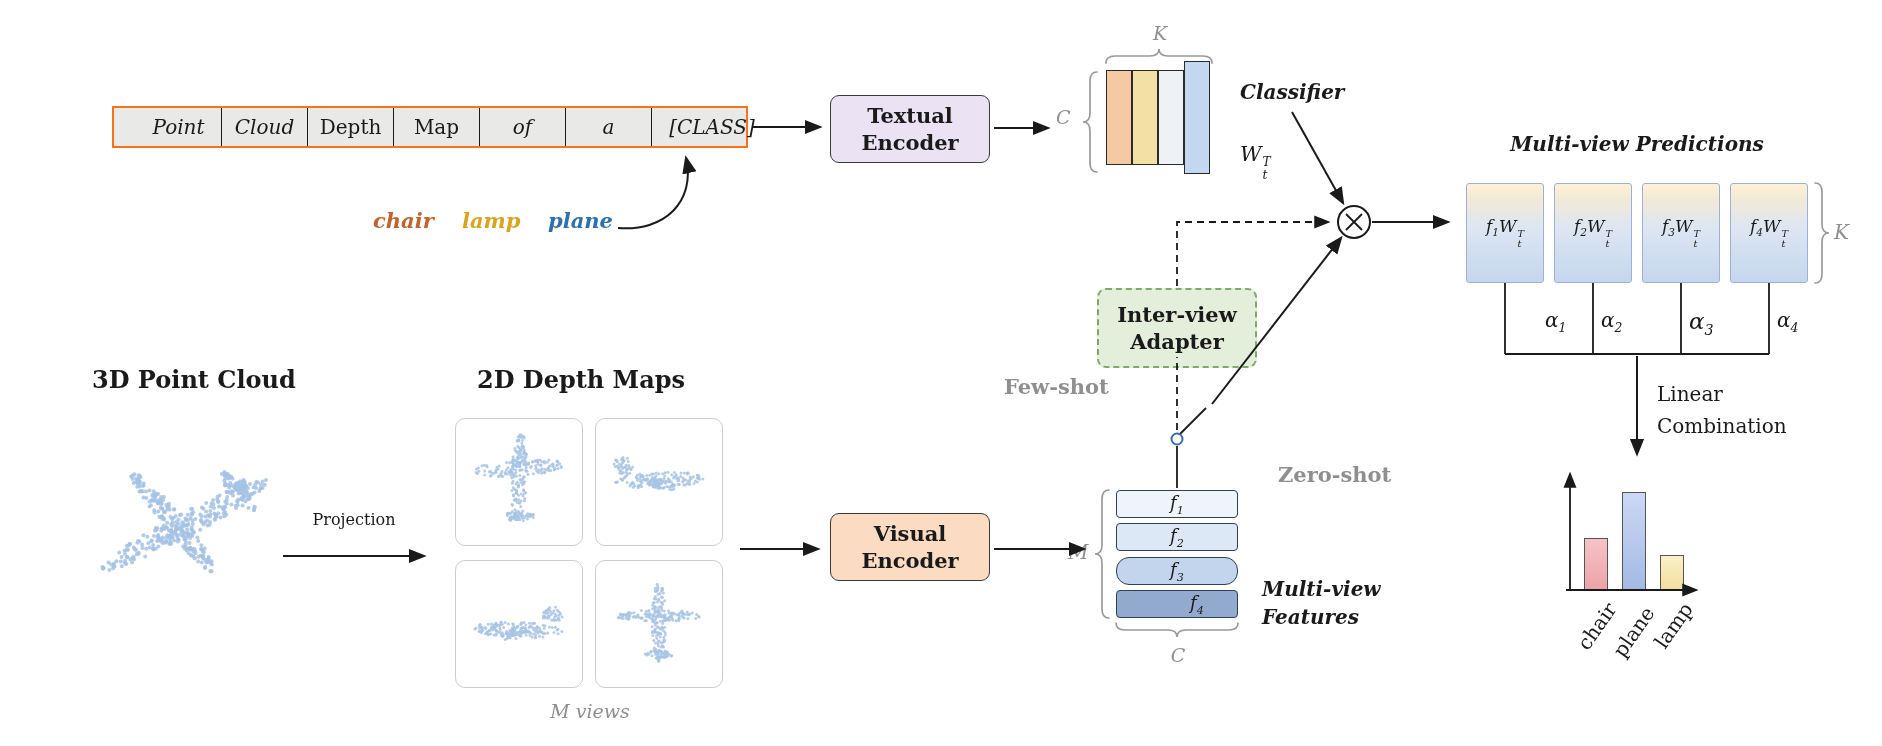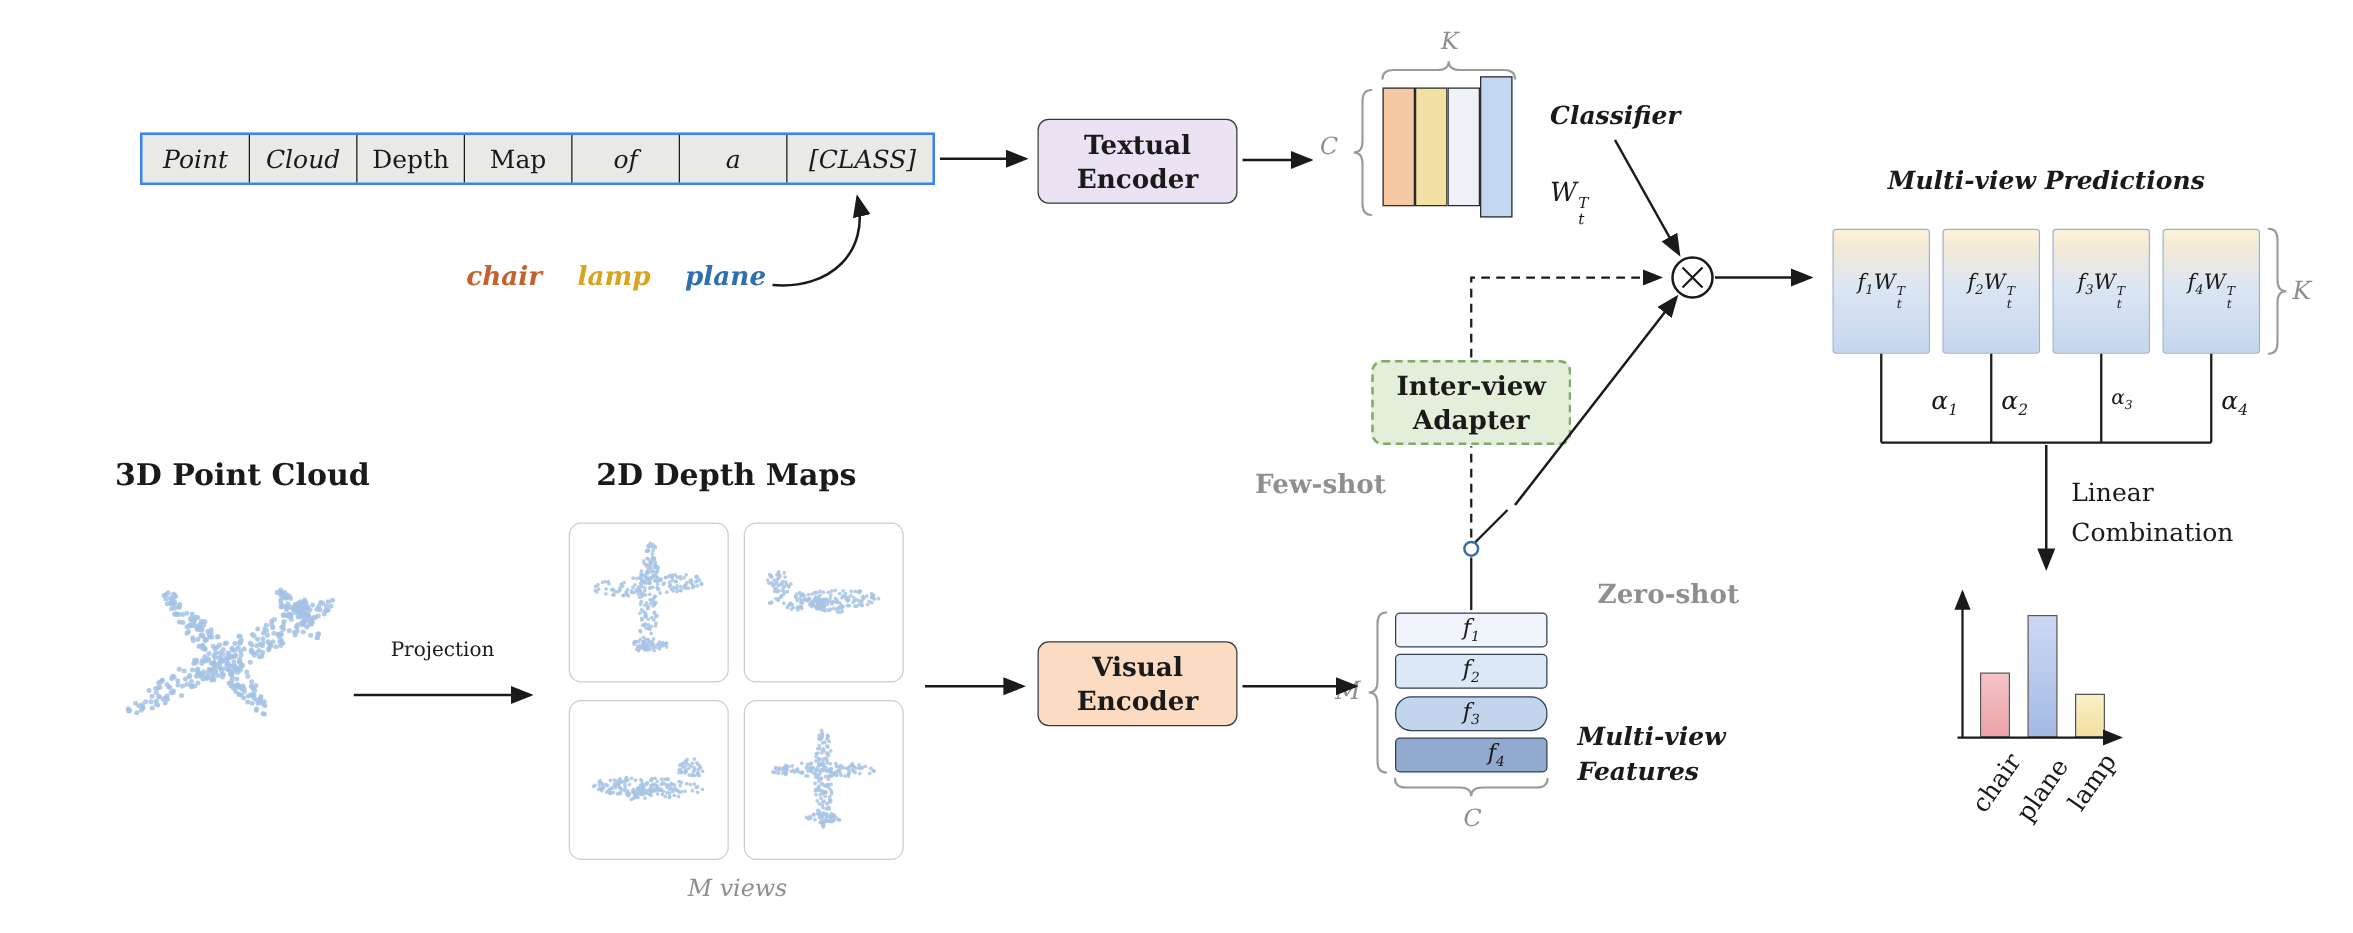--- a/index.html
+++ b/index.html
@@ -3,21 +3,21 @@
 <meta charset="utf-8">
 <style>
   html,body{margin:0;padding:0;background:#fff;}
   #stage{position:relative;width:1882px;height:746px;background:#fff;overflow:hidden;
          font-family:"DejaVu Serif", serif;color:#1a1a1a;}
   .abs{position:absolute;}
   .it{font-style:italic;}
   .svg-layer{position:absolute;left:0;top:0;pointer-events:none;z-index:5;}
 
   
-  .prompt-table{display:flex;border:2px solid #3b82f6;background:var(--table-fill,#e9e9e7);box-sizing:border-box;}
+  .prompt-table{display:flex;border:2px solid #f97316;background:var(--table-fill,#e9e9e7);box-sizing:border-box;padding-left:22px;}
   .pcell{display:flex;align-items:center;justify-content:center;border-right:1.6px solid #1a1a1a;
          font-size:20px;height:100%;box-sizing:border-box;}
   .pcell:last-child{border-right:none;}
 
   .class-word{font-style:italic;font-weight:600;font-size:21px;}
 
   .enc-box{border:1.8px solid #3a3a3a;border-radius:9px;display:flex;flex-direction:column;
            align-items:center;justify-content:center;font-size:21px;font-weight:600;line-height:1.3;
            box-sizing:border-box;z-index:2;}
   .adapter-box{border:2.2px dashed var(--adapter-border,#7fa968);border-radius:9px;
@@ -83,21 +83,21 @@
   <div class="abs glabel" style="left:1056px;top:106px;">C</div>
 
   <div class="abs mi" style="left:1240px;top:80px;font-size:20px;font-weight:600;">Classifier</div>
   <div class="abs" style="left:1240px;top:142px;font-size:21px;">
     <span class="mi">W</span><span class="stack">
         <span>T</span>
         <span>t</span>
       </span>
   </div>
 
-  <div class="abs adapter-box" style="left:1097px;top:288px;width:160px;height:68px;">
+  <div class="abs adapter-box" style="left:1097px;top:288px;width:160px;height:80px;">
     <div>Inter-view</div>
     <div>Adapter</div>
   </div>
 
   <div class="abs gray-path-label" style="left:1004px;top:374px;">Few-shot</div>
   <div class="abs gray-path-label" style="left:1278px;top:462px;">Zero-shot</div>
 
   <div class="abs bold-it" style="left:1466px;top:132px;width:342px;text-align:center;">Multi-view Predictions</div>
 
   <div class="pred-box" style="left:1466px;top:183px;">
@@ -122,21 +122,21 @@
     <span><span class="mi">f</span><sub>4</sub><span class="mi">W</span><span class="stack">
           <span>T</span>
           <span>t</span>
         </span></span>
   </div>
 
   <div class="abs glabel" style="left:1834px;top:220px;font-size:20px;">K</div>
 
   <div class="abs" style="left:1513px;top:308px;font-size:20px;margin-left:32px;"><span class="mi">α</span><sub>1</sub></div>
   <div class="abs" style="left:1601px;top:308px;font-size:20px;"><span class="mi">α</span><sub>2</sub></div>
-  <div class="abs" style="left:1689px;top:308px;font-size:16px;"><span class="mi">α</span><sub>3</sub></div>
+  <div class="abs" style="left:1689px;top:308px;font-size:23px;"><span class="mi">α</span><sub>3</sub></div>
   <div class="abs" style="left:1777px;top:308px;font-size:20px;"><span class="mi">α</span><sub>4</sub></div>
 
   <div class="abs" style="left:1657px;top:378px;font-size:20px;line-height:32px;">
     <div>Linear</div>
     <div>Combination</div>
   </div>
 
   <div class="chart-bar" style="left: 1584px; height: 52px; background: linear-gradient(rgb(245, 195, 199), rgb(236, 163, 169));"></div>
   <div class="chart-bar" style="left: 1622px; height: 98px; background: linear-gradient(rgb(204, 216, 245), rgb(163, 186, 228));"></div>
   <div class="chart-bar" style="left: 1660px; height: 35px; background: linear-gradient(rgb(250, 240, 200), rgb(242, 223, 159));"></div>

